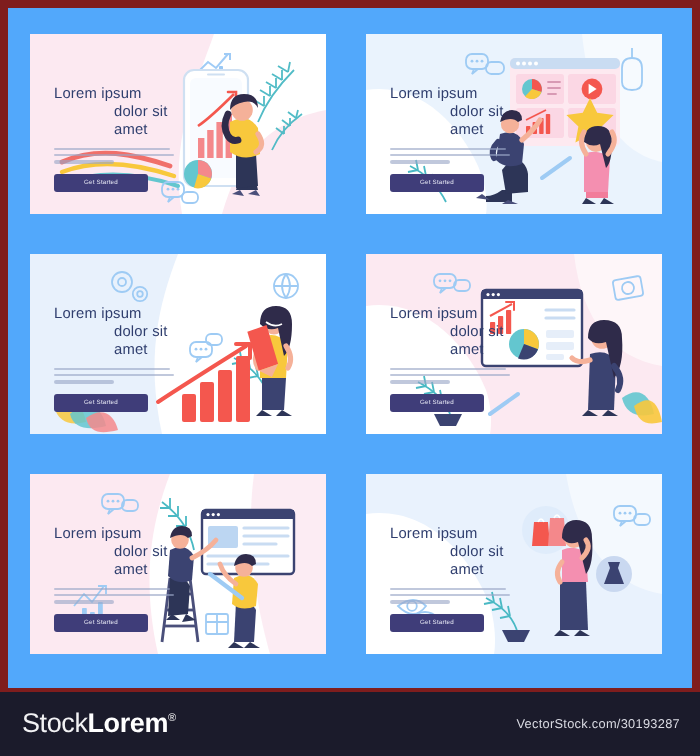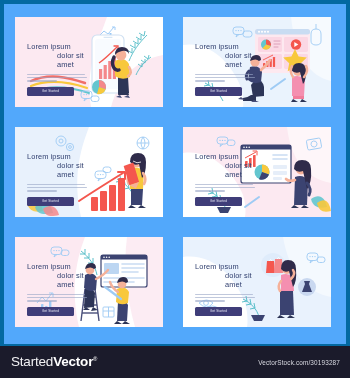--- a/index.html
+++ b/index.html
@@ -1,18 +1,18 @@
 <!DOCTYPE html>
 <html><head>
 <meta charset="utf-8">
 <style>
   html,body{margin:0;padding:0;background:#1b1b2b;}
   body{width:350px;height:378px;overflow:hidden;font-family:"Liberation Sans",sans-serif;}
 
-  #stage{position:relative;width:350px;height:378px;background:#0369a1;}
+  #stage{position:relative;width:350px;height:378px;background:#7f1d1d;}
 
   
   .board{position:absolute;left:4px;top:4px;width:342px;height:340px;background:#52a8fb;}
 
   
   .grid{position:absolute;left:0;top:0;width:342px;height:340px;}
 
   .card{position:absolute;overflow:hidden;background:#ffffff;}
   .c1{left:15px;top:17px;width:148px;height:90px;}
   .c2{left:183px;top:17px;width:148px;height:90px;}
@@ -620,18 +620,18 @@
         <div class="btn">
           <b>Get Started</b>
         </div>
       </div>
     </div>
 
   </div>
 
   <div class="footer">
     <div class="logo">
-      <span class="lt">Started</span><span class="bd">Vector</span><span class="reg">®</span>
+      <span class="lt">Stock</span><span class="bd">Lorem</span><span class="reg">®</span>
     </div>
     <div class="url">VectorStock.com/30193287</div>
   </div>
 
 </div>
 
 </body></html>

